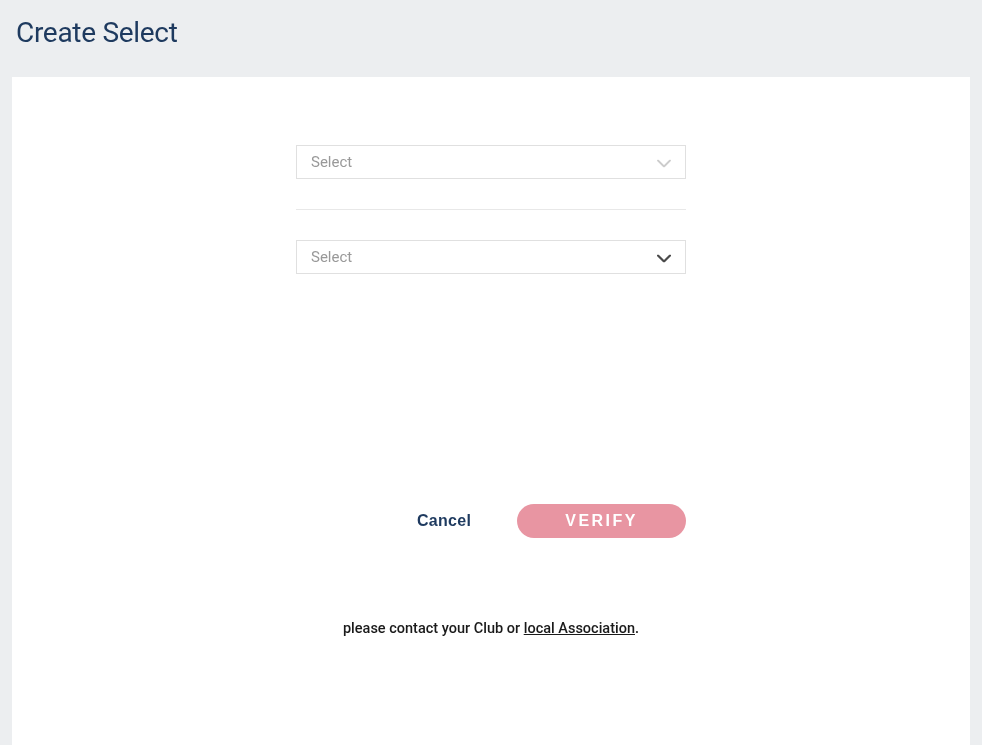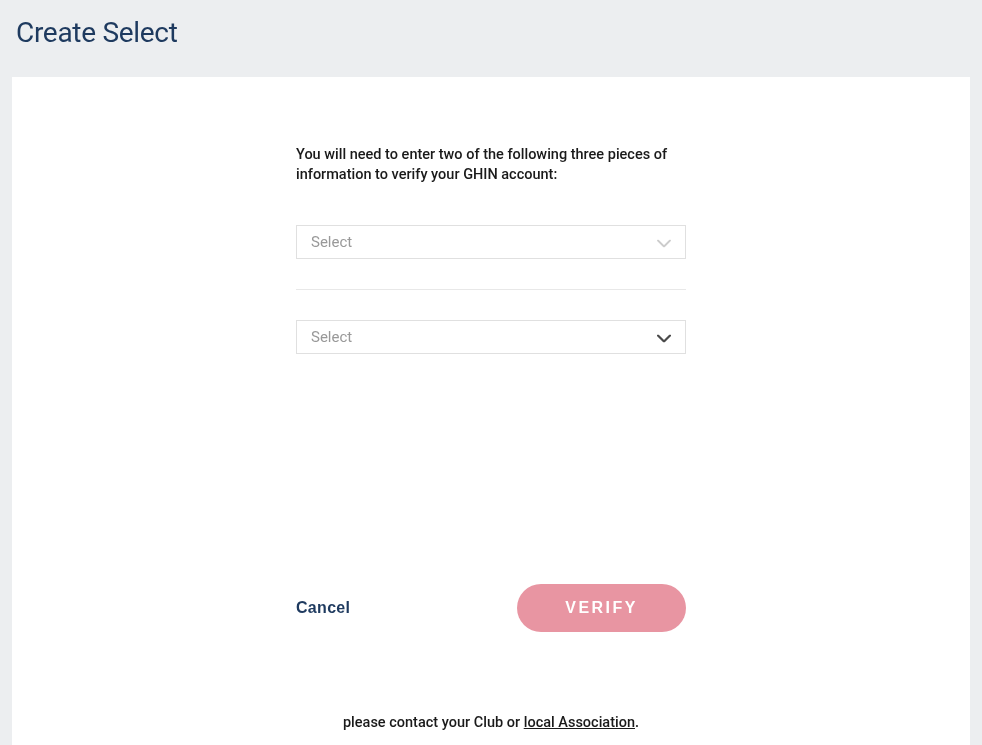--- a/index.html
+++ b/index.html
@@ -70,42 +70,42 @@
     .divider {
       height: 1px;
       background-color: #e8e8e8;
       margin: 30px 0;
     }
     .spacer {
       height: 230px;
     }
     .button-row {
       display: flex;
-      justify-content: space-between;
+      justify-content: flex-end;
       align-items: center;
       gap: 46px;
       margin-bottom: 60px;
     }
     .cancel-button {
       background: none;
       border: none;
       color: #1e3a5f;
       font-size: 16px;
       font-weight: 700;
       letter-spacing: 0.3px;
       cursor: pointer;
     }
     .verify-button {
       background-color: #e895a2;
       border: none;
       color: #ffffff;
       font-size: 16px;
       font-weight: 700;
       letter-spacing: 2.5px;
-      padding: 15px 48px;
+      padding: 8px 48px;
       border-radius: 26px;
       cursor: pointer;
     }
     .help-text {
       text-align: center;
       color: #1a1a1a;
       font-size: 14.5px;
       line-height: 1.42;
       font-weight: 500;
     }
@@ -118,21 +118,20 @@
 </head>
 <body>
 
 <div class="header">
   <h1 class="page-title">Create Select</h1>
 </div>
 
 <div class="card">
   <div class="content-wrapper">
 
-    <p class="instruction-text">You will need to enter two of the following three pieces of information to verify your GHIN account:</p>
 
     <div class="select-wrapper">
       <span class="select-placeholder">Select</span>
       <span class="chevron-icon chevron-light">
         <svg width="14" height="8" viewBox="0 0 14 8" fill="none">
           <path d="M1 1 L7 7 L13 1" stroke-width="1.8" stroke-linecap="round" stroke-linejoin="round"></path>
         </svg>
       </span>
     </div>
 

